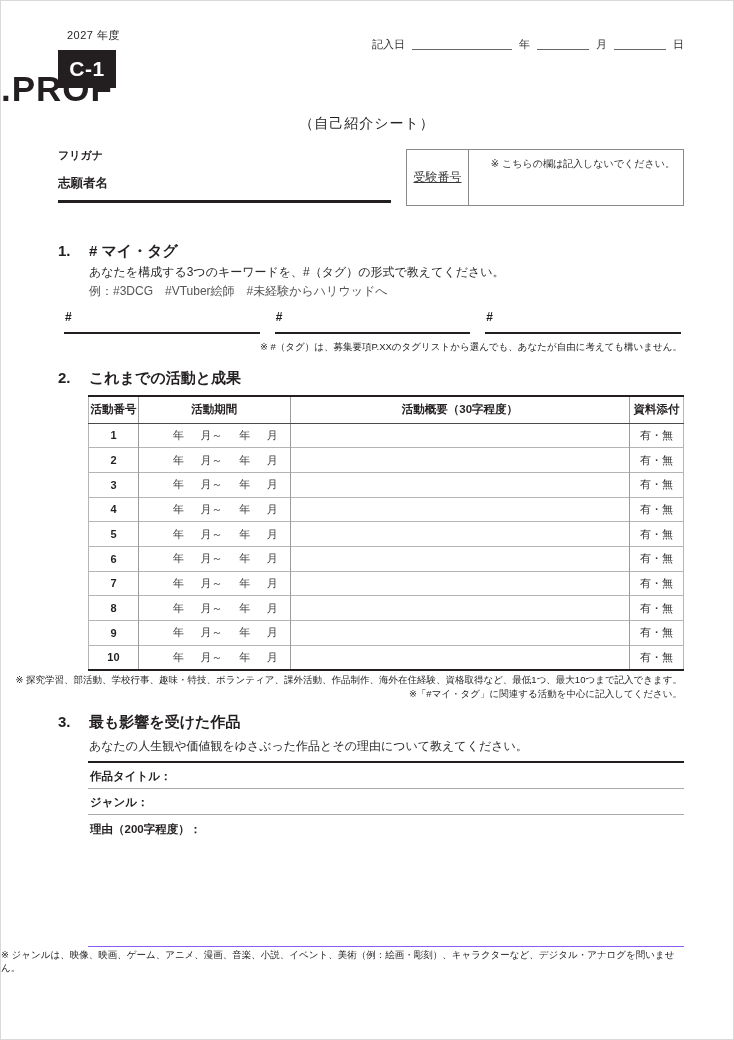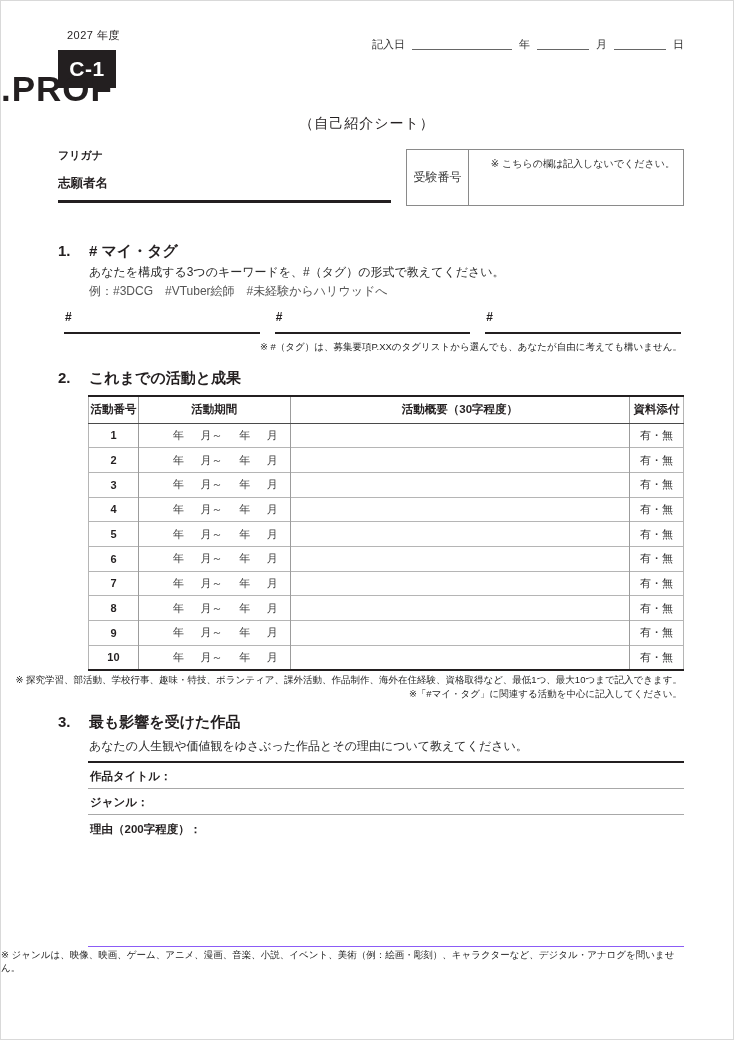--- a/index.html
+++ b/index.html
@@ -22,21 +22,21 @@
   .fd-line.short { width:52px; }
   .doc-title { position:absolute; left:0; right:0; top:68px; font-size:35px; font-weight:800; letter-spacing:1px; }
   .doc-subtitle { position:absolute; left:0; right:0; top:114px; text-align:center; font-size:14px; font-weight:400; letter-spacing:1px; }
   
   .furigana-label { position:absolute; left:57px; top:147px; font-size:11px; font-weight:bold; }
   .name-field {
     position:absolute; left:57px; top:168px; width:333px;
     border-bottom:3px solid #231f20; padding:6px 0 8px; font-size:12.5px; font-weight:bold;
   }
   .exam-box { position:absolute; left:405px; top:148px; width:278px; height:57px; border:1px solid #8a8a8a; display:flex; }
-  .exam-label-cell { width:62px; border-right:1px solid #8a8a8a; display:flex; align-items:center; justify-content:center; font-size:12px; color:#3a3a3a; }
+  .exam-label-cell { width:62px; border-right:1px solid #8a8a8a; display:flex; align-items:center; justify-content:center; font-size:12px; color:#3a3a3a;text-decoration:underline; }
   .exam-note-cell { flex:1; padding:7px 8px 0 0; font-size:10px; text-align:right; color:#2e2e2e; }
   
   .sec-header { position:absolute; left:57px; display:flex; font-weight:bold; font-size:15px; }
   .sec-header .num { width:31px; }
   #sec1-header { top:241px; }
   #sec2-header { top:368px; }
   #sec3-header { top:712px; }
   .sec-desc { position:absolute; left:88px; font-size:12px; color:#2b2b2b; }
   #sec1-desc { top:263px; }
   #sec1-example { top:282px; color:#555; }

